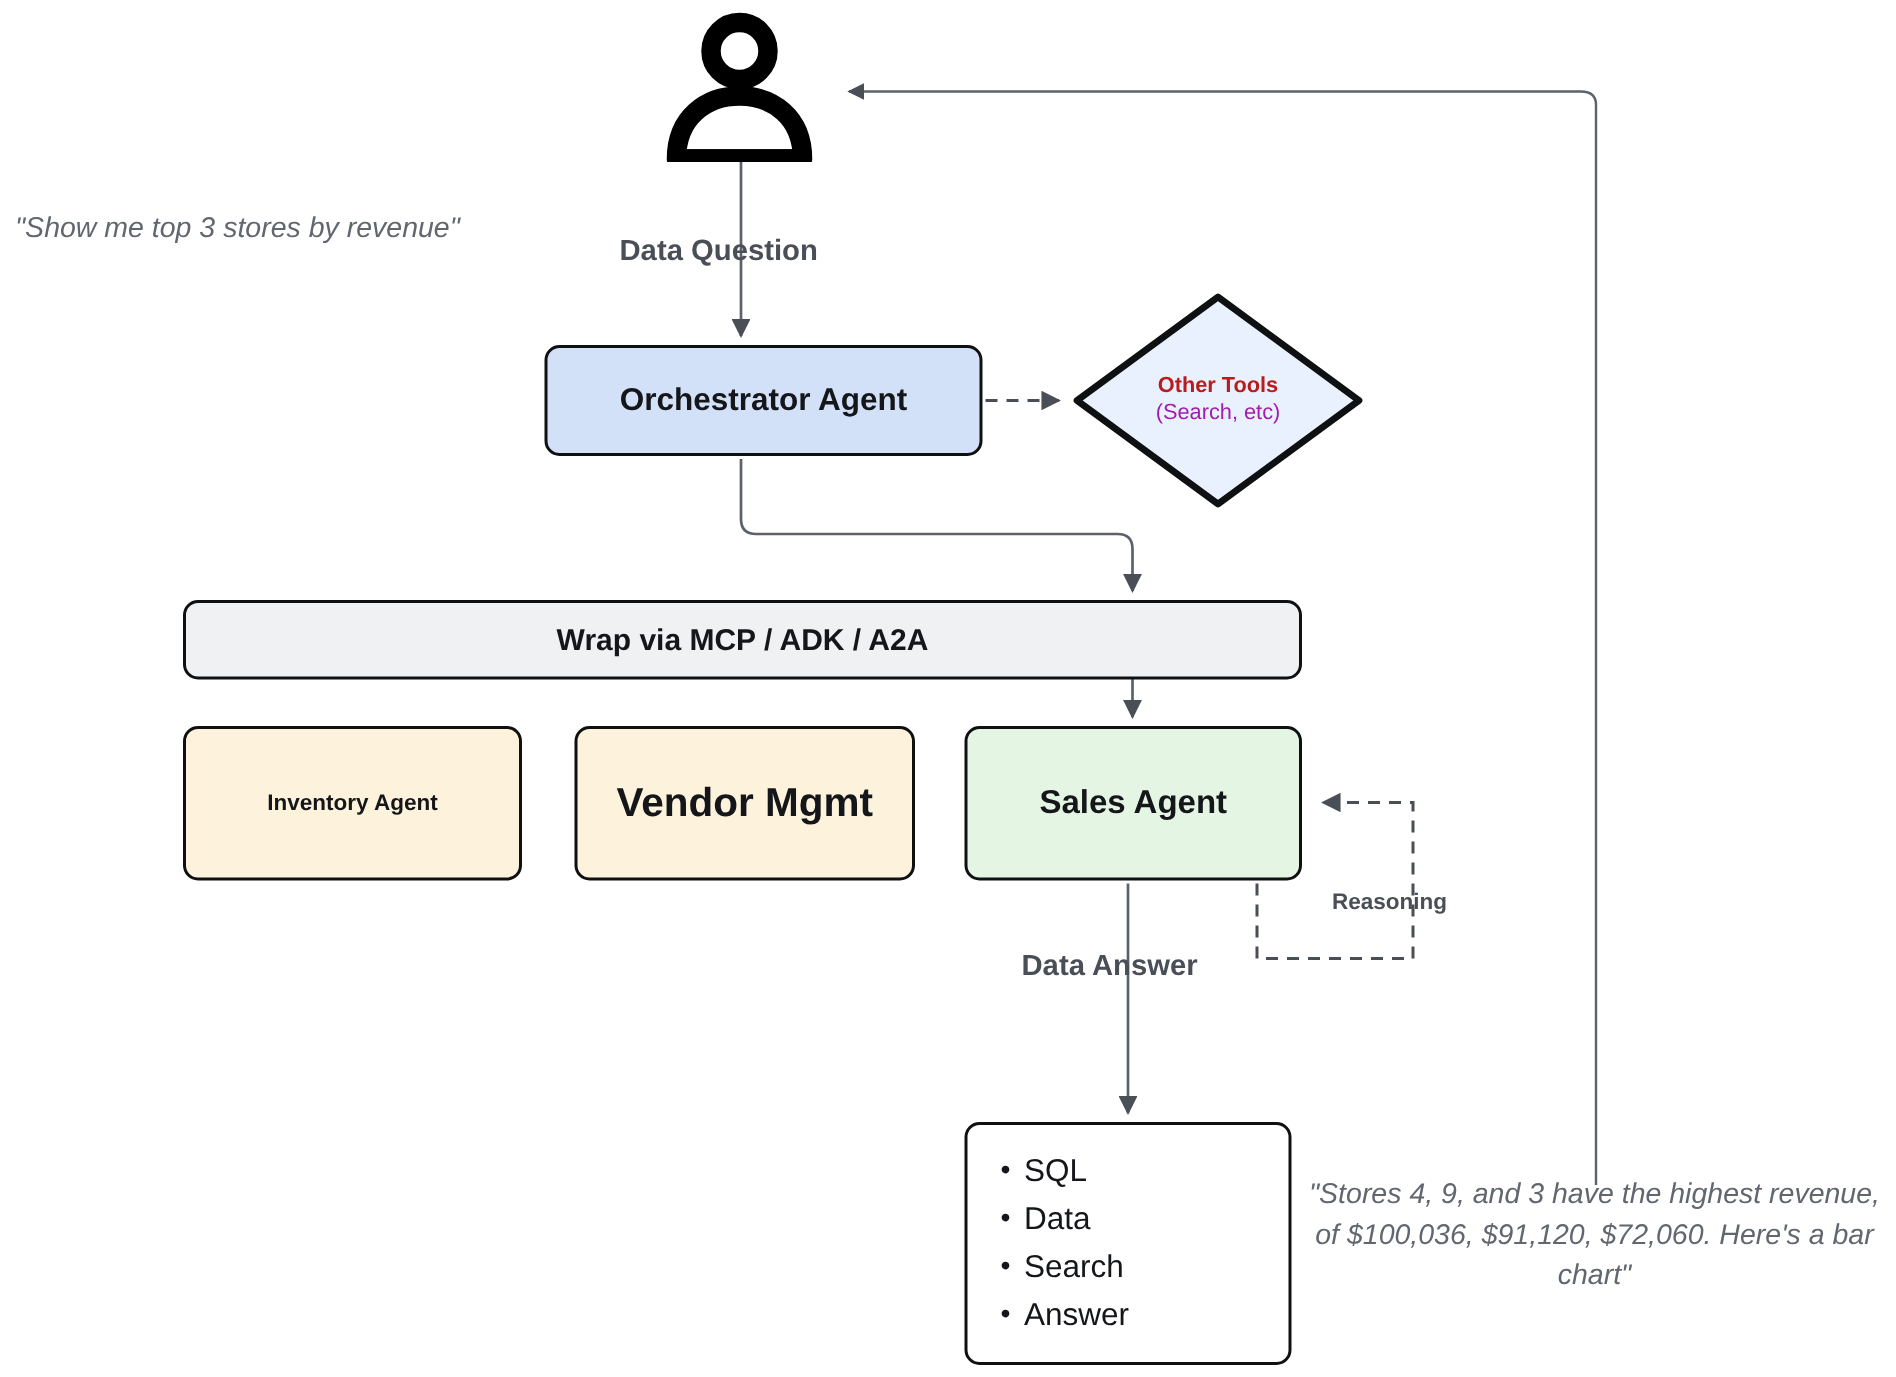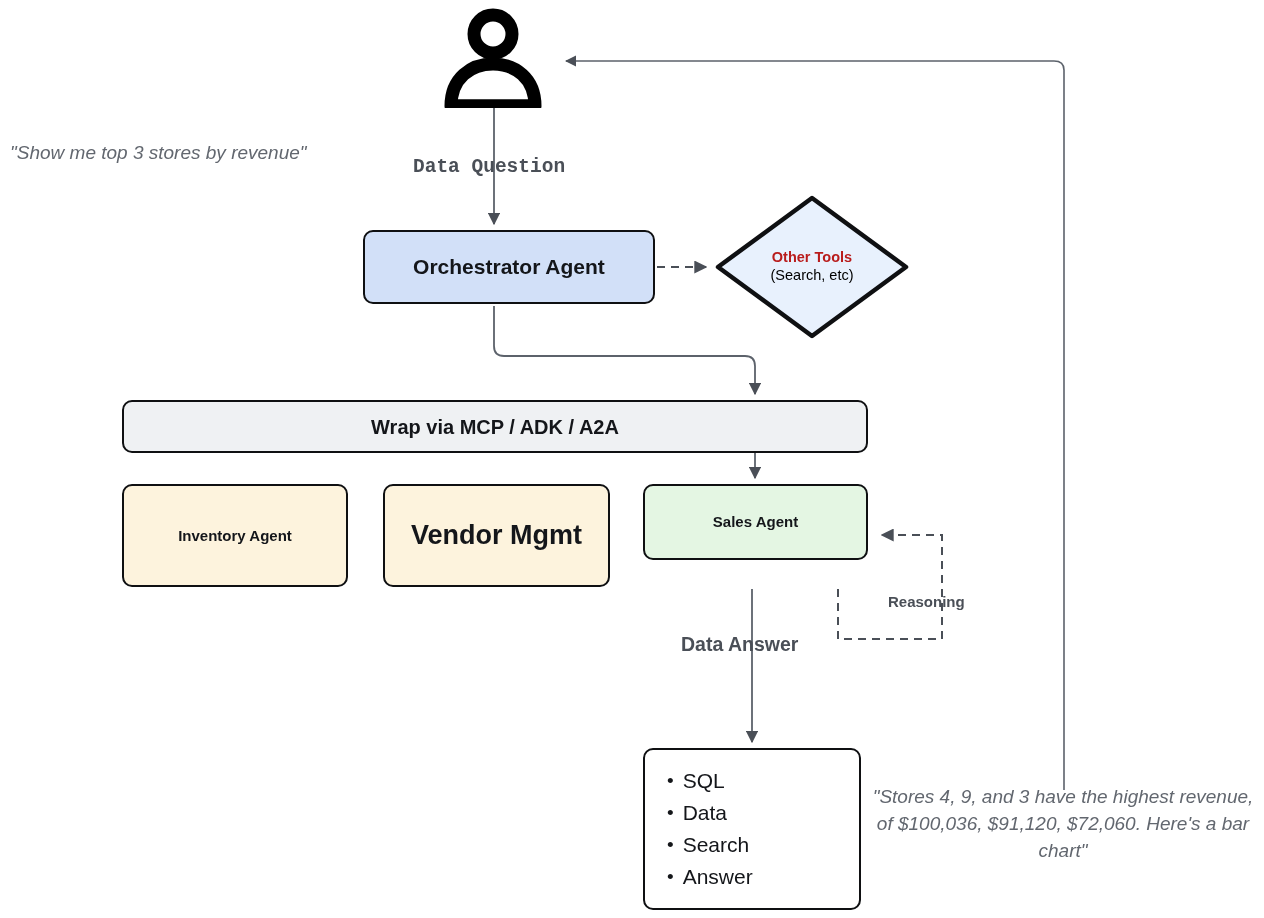--- a/index.html
+++ b/index.html
@@ -70,23 +70,23 @@
     top: 484px;
     width: 227px;
     height: 103px;
     background: #fdf3dd;
     font-size: 27px;
   }
   .node-sales {
     left: 643px;
     top: 484px;
     width: 225px;
-    height: 76px;
+    height: 103px;
     background: #e4f6e3;
-    font-size: 15px;
+    font-size: 22px;
   }
   .node-answer {
     left: 643px;
     top: 748px;
     width: 218px;
     height: 162px;
     background: #ffffff;
     flex-direction: column;
     align-items: flex-start;
     justify-content: center;
@@ -128,33 +128,32 @@
     pointer-events: none;
   }
   .diamond-title {
     font-size: 14.5px;
     font-weight: bold;
     color: #b91c1c;
   }
   .diamond-sub {
     font-size: 14.5px;
     font-weight: normal;
-    color: #000000;
+    color: #a21caf;
   }
   .edge-label {
     position: absolute;
     font-weight: bold;
     color: #4a4f57;
     white-space: nowrap;
   }
   .label-data-question {
     left: 413px;
     top: 156px;
     font-size: 19.5px;
-    font-family: Liberation Mono, monospace;
   }
   .label-data-answer {
     left: 681px;
     top: 633px;
     font-size: 19.5px;
   }
   .label-reasoning {
     left: 888px;
     top: 593px;
     font-size: 15px;

